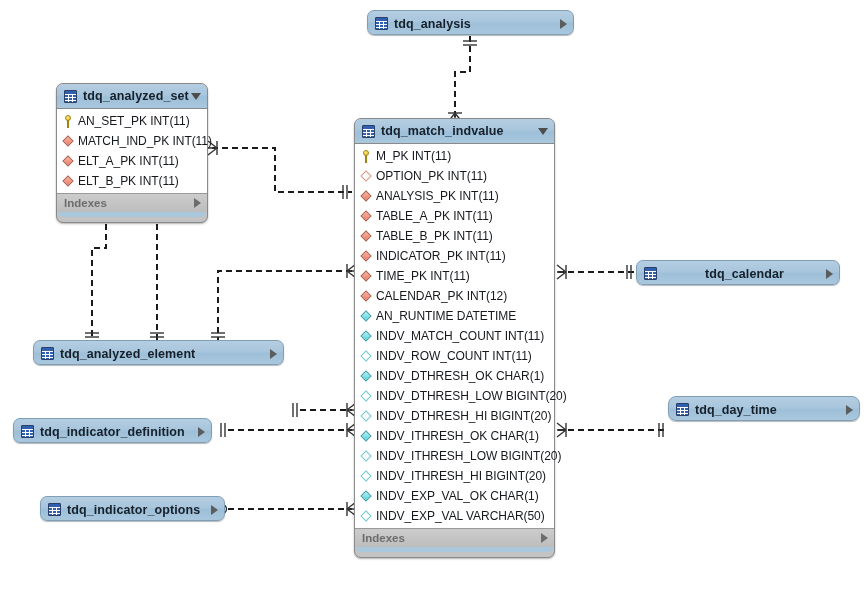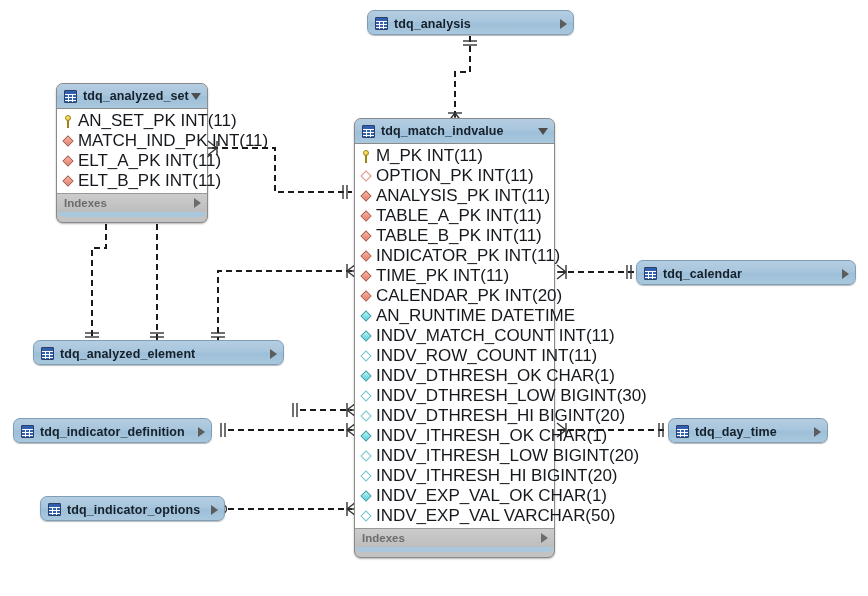--- a/index.html
+++ b/index.html
@@ -138,21 +138,21 @@
     padding: 2px 0 2px 0;
   }
   .field {
     height: 20px;
     display: flex;
     align-items: center;
     padding-left: 4px;
     white-space: nowrap;
   }
   .field-label {
-    font-size: 17px;
+    font-size: 12px;
     color: #15191d;
     margin-left: 4px;
     letter-spacing: -0.05px;
   }
 
   
   .ico {
     width: 13px;
     height: 13px;
     flex: 0 0 13px;
@@ -406,21 +406,21 @@
       <div class="field">
         <span class="ico dia red-fill">
             <i></i>
           </span>
         <span class="field-label">TIME_PK INT(11)</span>
       </div>
       <div class="field">
         <span class="ico dia red-fill">
             <i></i>
           </span>
-        <span class="field-label">CALENDAR_PK INT(20)</span>
+        <span class="field-label">CALENDAR_PK INT(12)</span>
       </div>
       <div class="field">
         <span class="ico dia cyan-fill">
             <i></i>
           </span>
         <span class="field-label">AN_RUNTIME DATETIME</span>
       </div>
       <div class="field">
         <span class="ico dia cyan-fill">
             <i></i>
@@ -436,21 +436,21 @@
       <div class="field">
         <span class="ico dia cyan-fill">
             <i></i>
           </span>
         <span class="field-label">INDV_DTHRESH_OK CHAR(1)</span>
       </div>
       <div class="field">
         <span class="ico dia cyan-open">
             <i></i>
           </span>
-        <span class="field-label">INDV_DTHRESH_LOW BIGINT(30)</span>
+        <span class="field-label">INDV_DTHRESH_LOW BIGINT(20)</span>
       </div>
       <div class="field">
         <span class="ico dia cyan-open">
             <i></i>
           </span>
         <span class="field-label">INDV_DTHRESH_HI BIGINT(20)</span>
       </div>
       <div class="field">
         <span class="ico dia cyan-fill">
             <i></i>
@@ -506,29 +506,29 @@
   </div>
 
   <div class="entity collapsed" style="left:40px; top:496px; width:185px;">
     <div class="ent-title">
       <span class="tbl-icon"></span>
       <span class="ent-name">tdq_indicator_options</span>
       <span class="arrow-right"></span>
     </div>
   </div>
 
-  <div class="entity collapsed" style="left:636px; top:260px; width:220px;">
+  <div class="entity collapsed" style="left:636px; top:260px; width:204px;text-align:center;">
     <div class="ent-title">
       <span class="tbl-icon"></span>
       <span class="ent-name">tdq_calendar</span>
       <span class="arrow-right"></span>
     </div>
   </div>
 
-  <div class="entity collapsed" style="left:668px; top:418px; width:160px;">
+  <div class="entity collapsed" style="left:668px; top:396px; width:192px;border-radius:8px;">
     <div class="ent-title">
       <span class="tbl-icon"></span>
       <span class="ent-name">tdq_day_time</span>
       <span class="arrow-right"></span>
     </div>
   </div>
 
 </div>
 
 </body></html>

